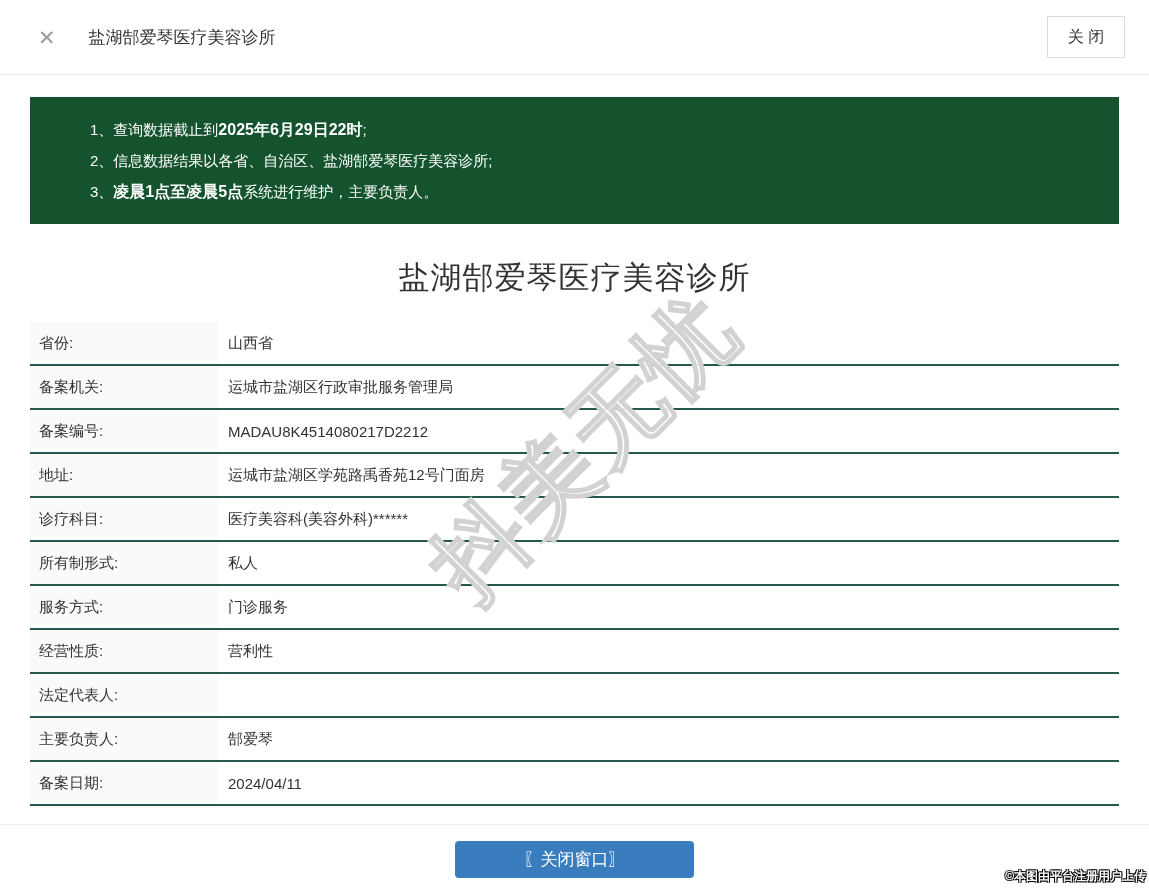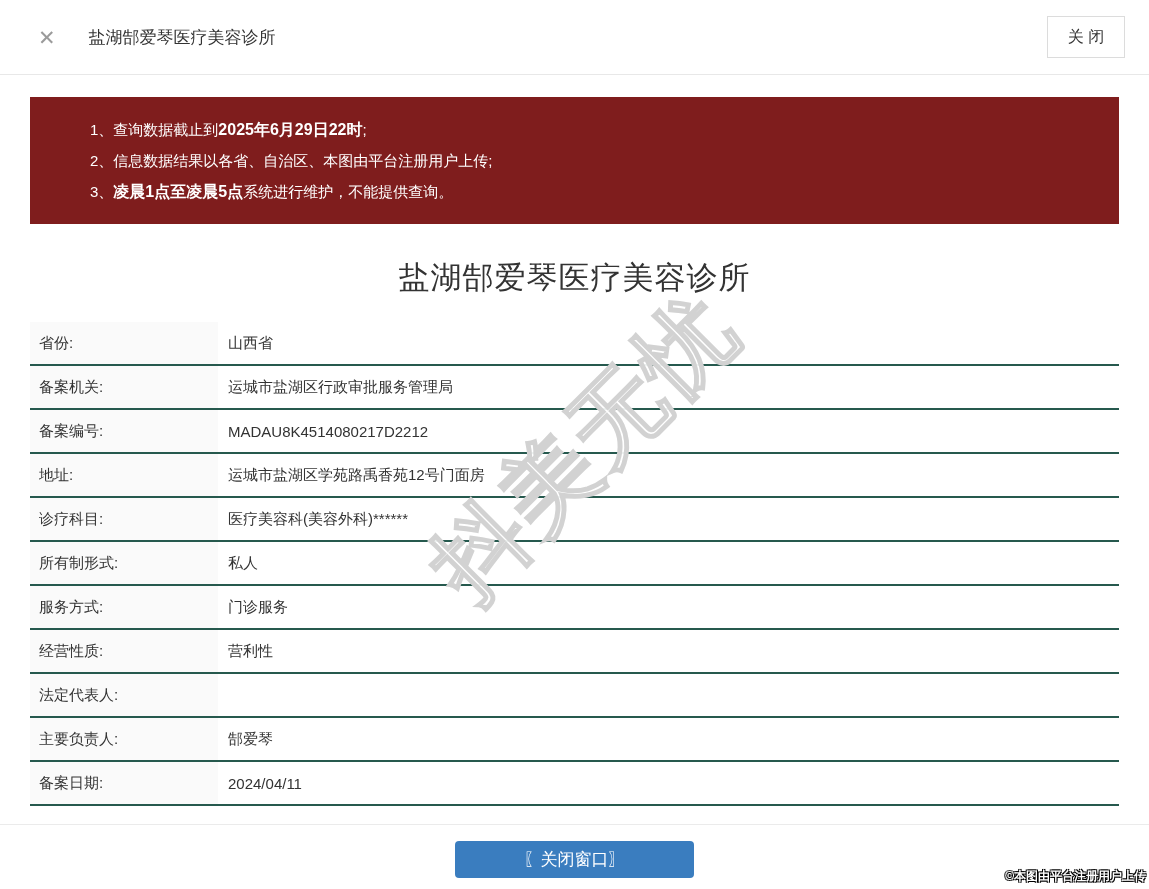--- a/index.html
+++ b/index.html
@@ -40,21 +40,21 @@
     border: 1px solid #dcdcdc;
     font-size: 16px;
     color: #333;
     cursor: pointer;
     font-family: inherit;
   }
 
   
   .notice {
     margin: 22px 30px 0 30px;
-    background: #7f1d1d;
+    background: #14532d;
     color: #fff;
     padding: 17px 20px 17px 60px;
     font-size: 15px;
     line-height: 31px;
   }
   .notice .line { white-space: nowrap; }
   .notice b { font-size: 16px; }
 
   
   .record-title {
@@ -143,22 +143,22 @@
 <body>
 
 <div class="topbar">
   <span class="x-icon">✕</span>
   <span class="win-title">盐湖郜爱琴医疗美容诊所</span>
   <button class="close-btn">关 闭</button>
 </div>
 
 <div class="notice">
   <div class="line"><span>1、</span><span>查询数据截止到</span><b>2025年6月29日22时</b><span>;</span></div>
-  <div class="line"><span>2、</span><span>信息数据结果以各省、自治区、本图由平台注册用户上传;</span><b></b><span></span></div>
-  <div class="line"><span>3、</span><span></span><b>凌晨1点至凌晨5点</b><span>系统进行维护，不能提供查询。</span></div>
+  <div class="line"><span>2、</span><span>信息数据结果以各省、自治区、盐湖郜爱琴医疗美容诊所;</span><b></b><span></span></div>
+  <div class="line"><span>3、</span><span></span><b>凌晨1点至凌晨5点</b><span>系统进行维护，主要负责人。</span></div>
 </div>
 
 <h1 class="record-title">盐湖郜爱琴医疗美容诊所</h1>
 
 <div class="info-table">
   <div class="info-row">
     <div class="cell-label">省份:</div>
     <div class="cell-value">山西省</div>
   </div>
   <div class="info-row">

